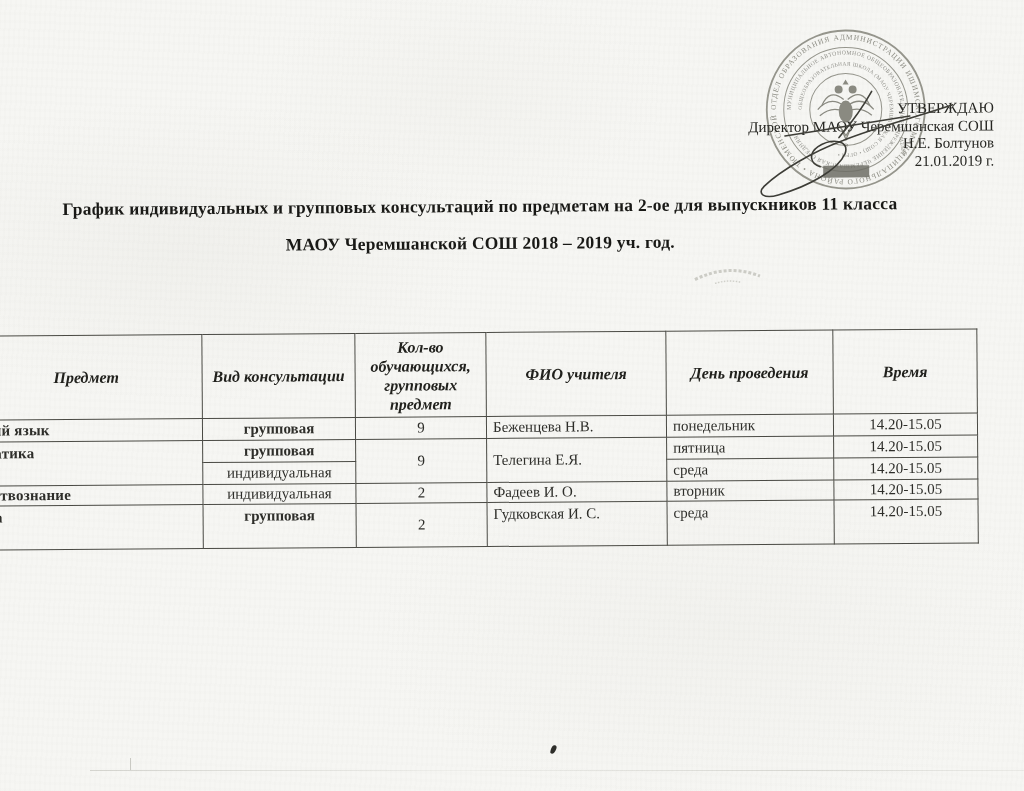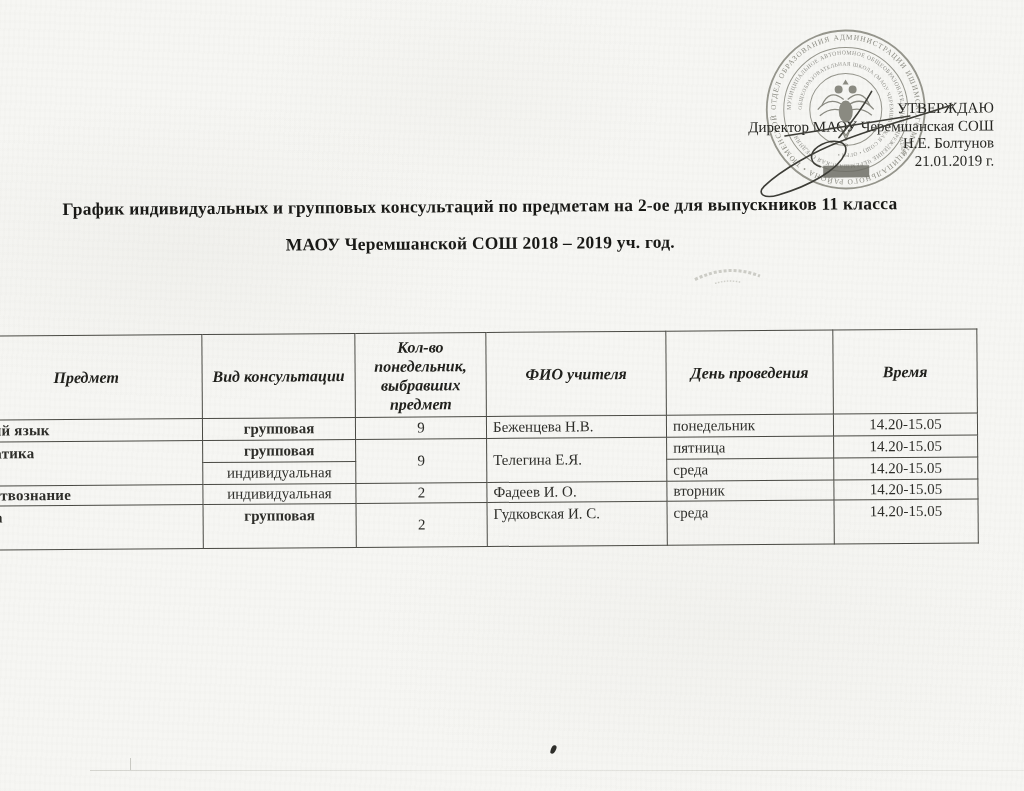--- a/index.html
+++ b/index.html
@@ -146,21 +146,21 @@
         <col style="width:153px">
         <col style="width:131px">
       <col style="width:180px">
         <col style="width:167px">
         <col style="width:144px">
     </colgroup>
     <tbody>
         <tr style="height:84px">
       <th>Предмет</th>
       <th>Вид консультации</th>
-      <th>Кол-во понедельник, выбравших предмет</th>
+      <th>Кол-во обучающихся, групповых предмет</th>
       <th>ФИО учителя</th>
       <th>День проведения</th>
       <th>Время</th>
     </tr>
     <tr style="height:22px">
       <td class="subj">ский язык</td>
       <td class="ctr" style="font-weight:bold">групповая</td>
       <td class="ctr">9</td>
       <td class="lft">Беженцева Н.В.</td>
       <td class="lft">понедельник</td>

